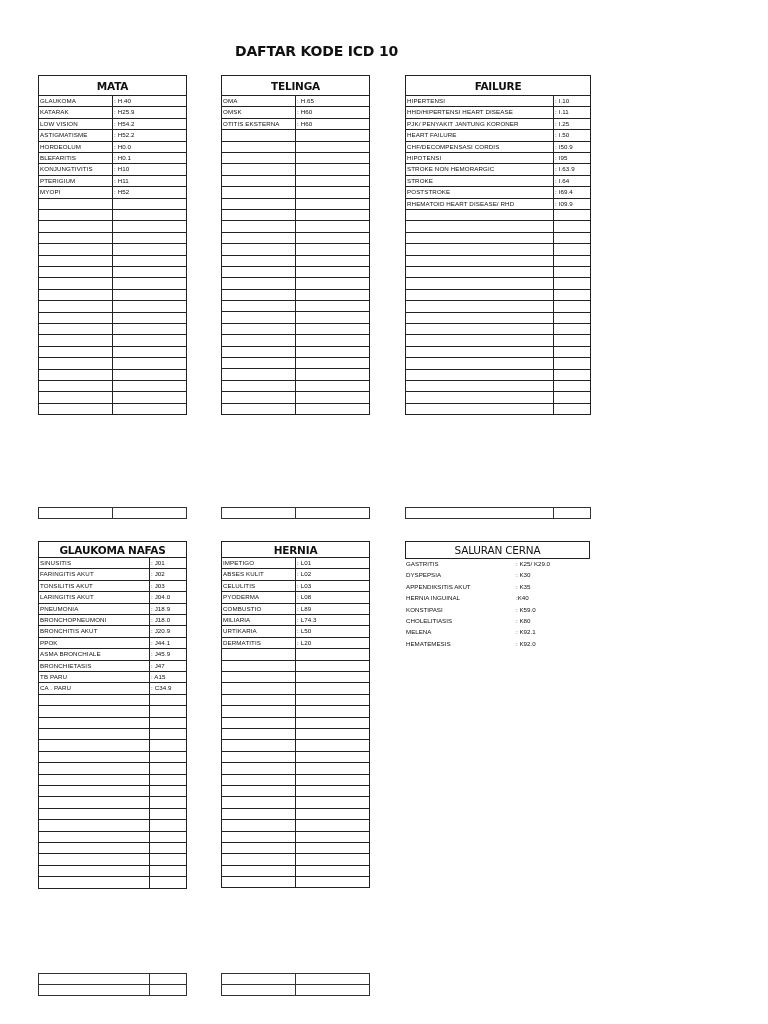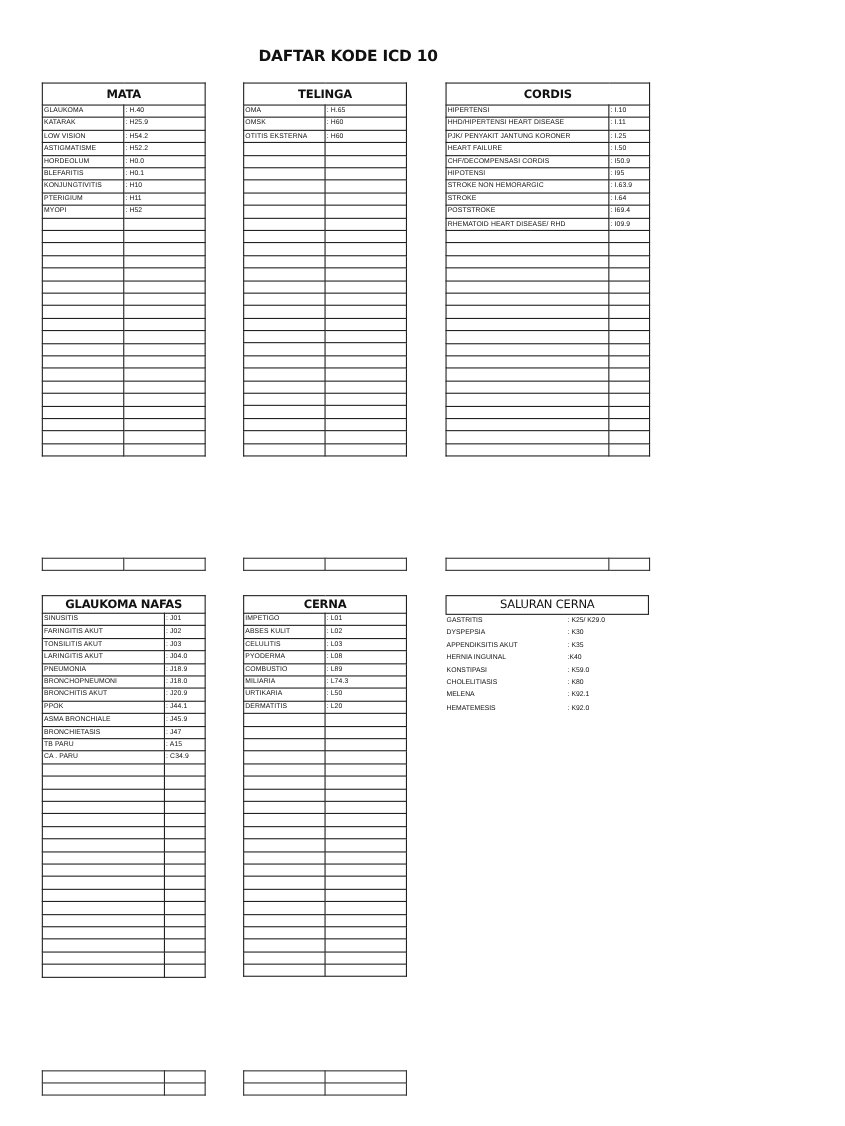--- a/index.html
+++ b/index.html
@@ -284,21 +284,21 @@
     </tbody>
 </table>
 
 <table class="icd" id="t-jantung" style="left:405px; top:75px; width:185px;">
   <colgroup>
       <col style="width:148px">
       <col style="width:37px">
     </colgroup>
   <thead>
       <tr>
-        <th colspan="2">CORDIS</th>
+        <th colspan="2">FAILURE</th>
       </tr>
     </thead>
   <tbody>
       <tr>
         <td>HIPERTENSI</td>
         <td>: I.10</td>
       </tr>
       <tr>
         <td>HHD/HIPERTENSI HEART DISEASE</td>
         <td>: I.11</td>
@@ -577,21 +577,21 @@
     </tbody>
 </table>
 
 <table class="icd bottom" id="t-kulit" style="left:221px; top:541px; width:148px;">
   <colgroup>
       <col style="width:74px">
       <col style="width:74px">
     </colgroup>
   <thead>
       <tr>
-        <th colspan="2">CERNA</th>
+        <th colspan="2">HERNIA</th>
       </tr>
     </thead>
   <tbody>
       <tr>
         <td>IMPETIGO</td>
         <td>: L01</td>
       </tr>
       <tr>
         <td>ABSES KULIT</td>
         <td>: L02</td>

